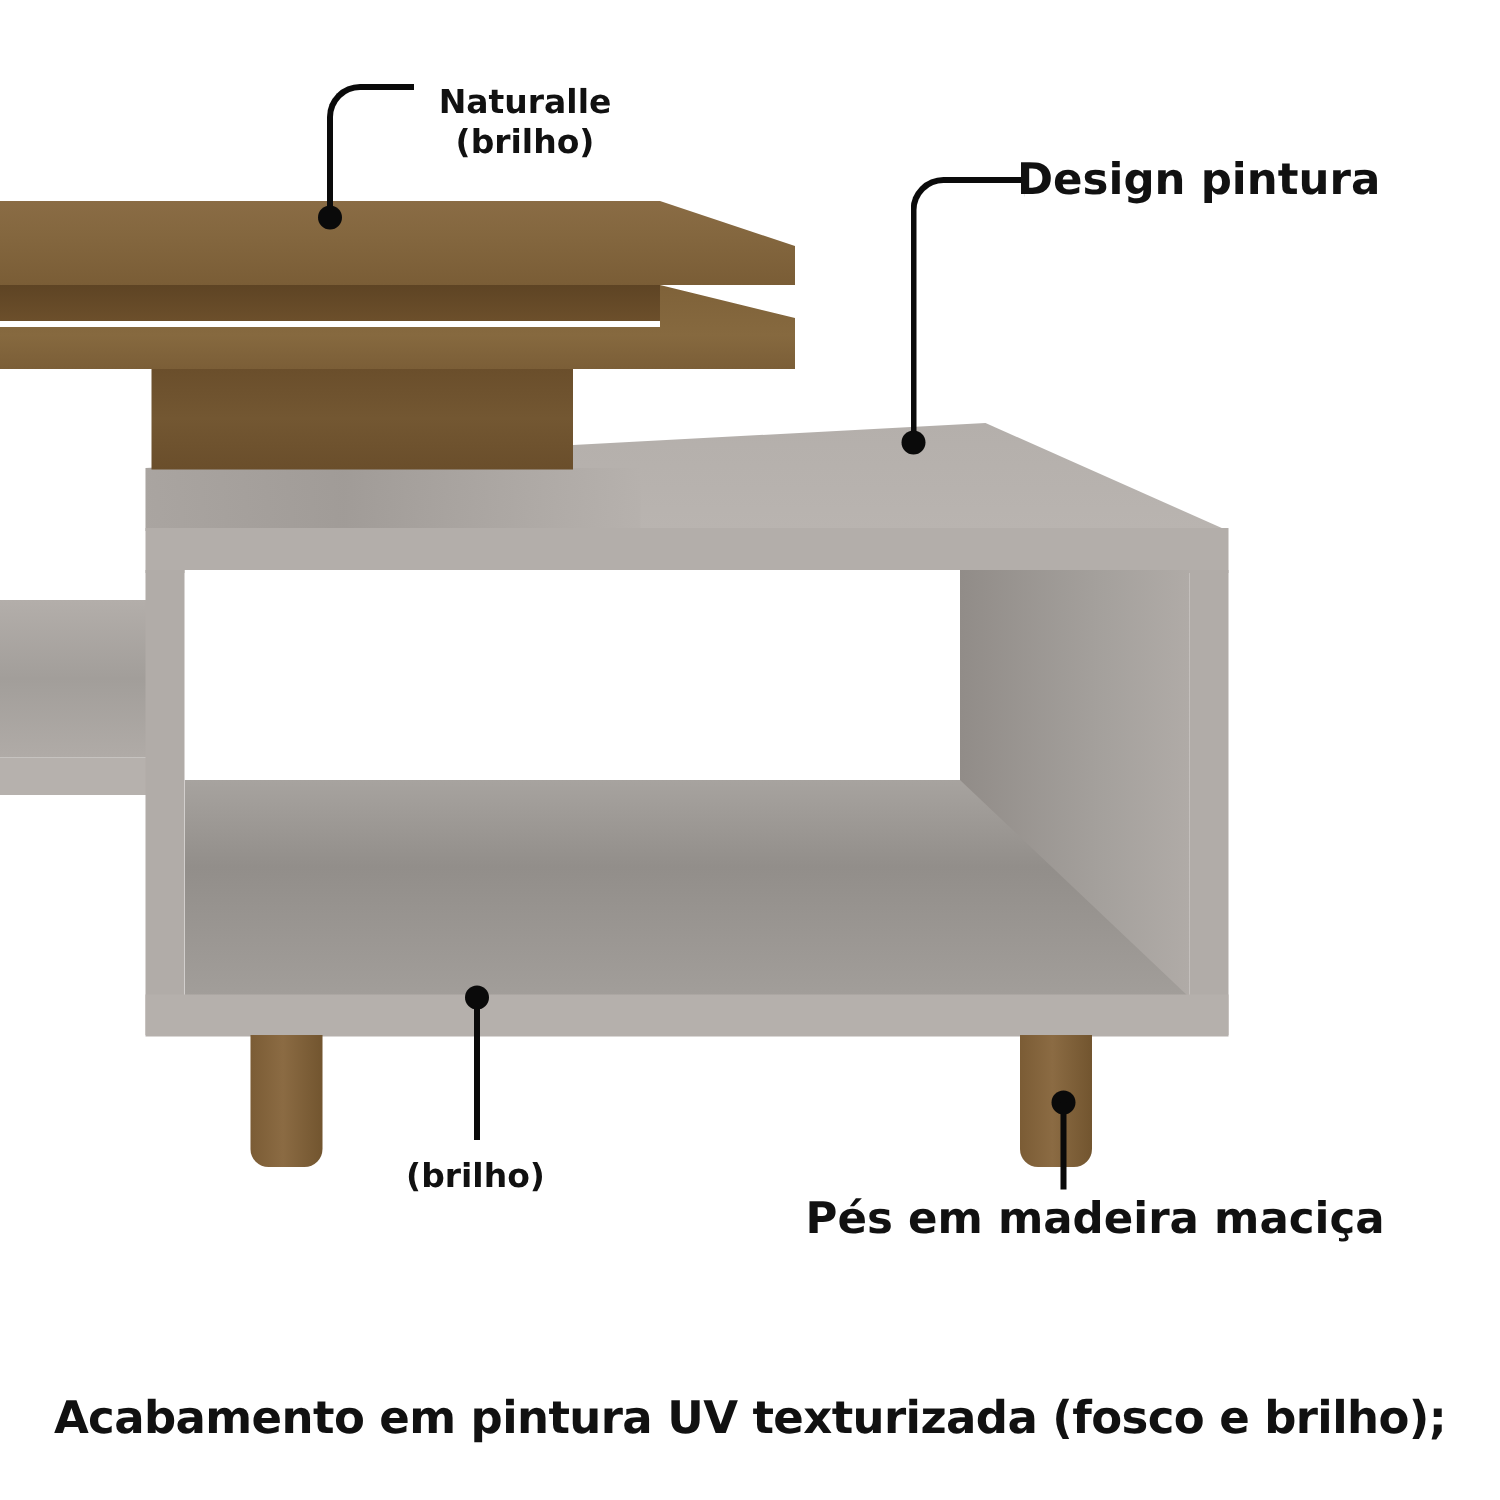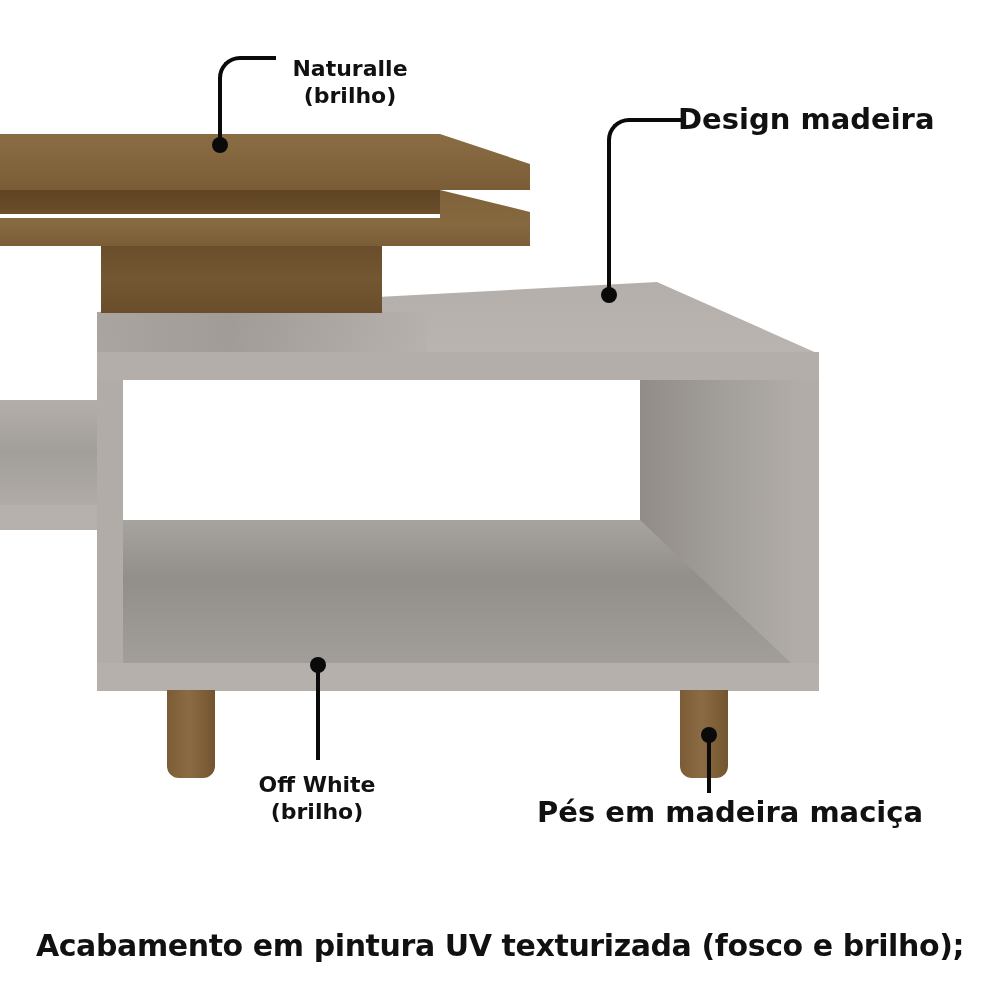--- a/index.html
+++ b/index.html
@@ -86,26 +86,25 @@
 
 <div class="abs corner" style="left:218px;top:56px;width:54px;height:86px;"></div>
 <div class="abs dot" style="left:212px;top:137px;"></div>
 <div class="abs label label-naturalle">
   <div>Naturalle</div>
   <div>(brilho)</div>
 </div>
 
 <div class="abs corner" style="left:607px;top:118px;width:72px;height:170px;"></div>
 <div class="abs dot" style="left:601px;top:287px;"></div>
-<div class="abs label label-design">Design madeira</div>
+<div class="abs label label-design">Design pintura</div>
 
 <div class="abs dot" style="left:310px;top:657px;"></div>
 <div class="abs line-v" style="left:316px;top:665px;height:95px;"></div>
 <div class="abs label label-offwhite">
-  <div>Off White</div>
   <div>(brilho)</div>
 </div>
 
 <div class="abs dot" style="left:701px;top:727px;"></div>
 <div class="abs line-v" style="left:707px;top:735px;height:58px;"></div>
 <div class="abs label label-pes">Pés em madeira maciça</div>
 
 <div class="abs label footer">Acabamento em pintura UV texturizada (fosco e brilho);</div>
 
 </body></html>

